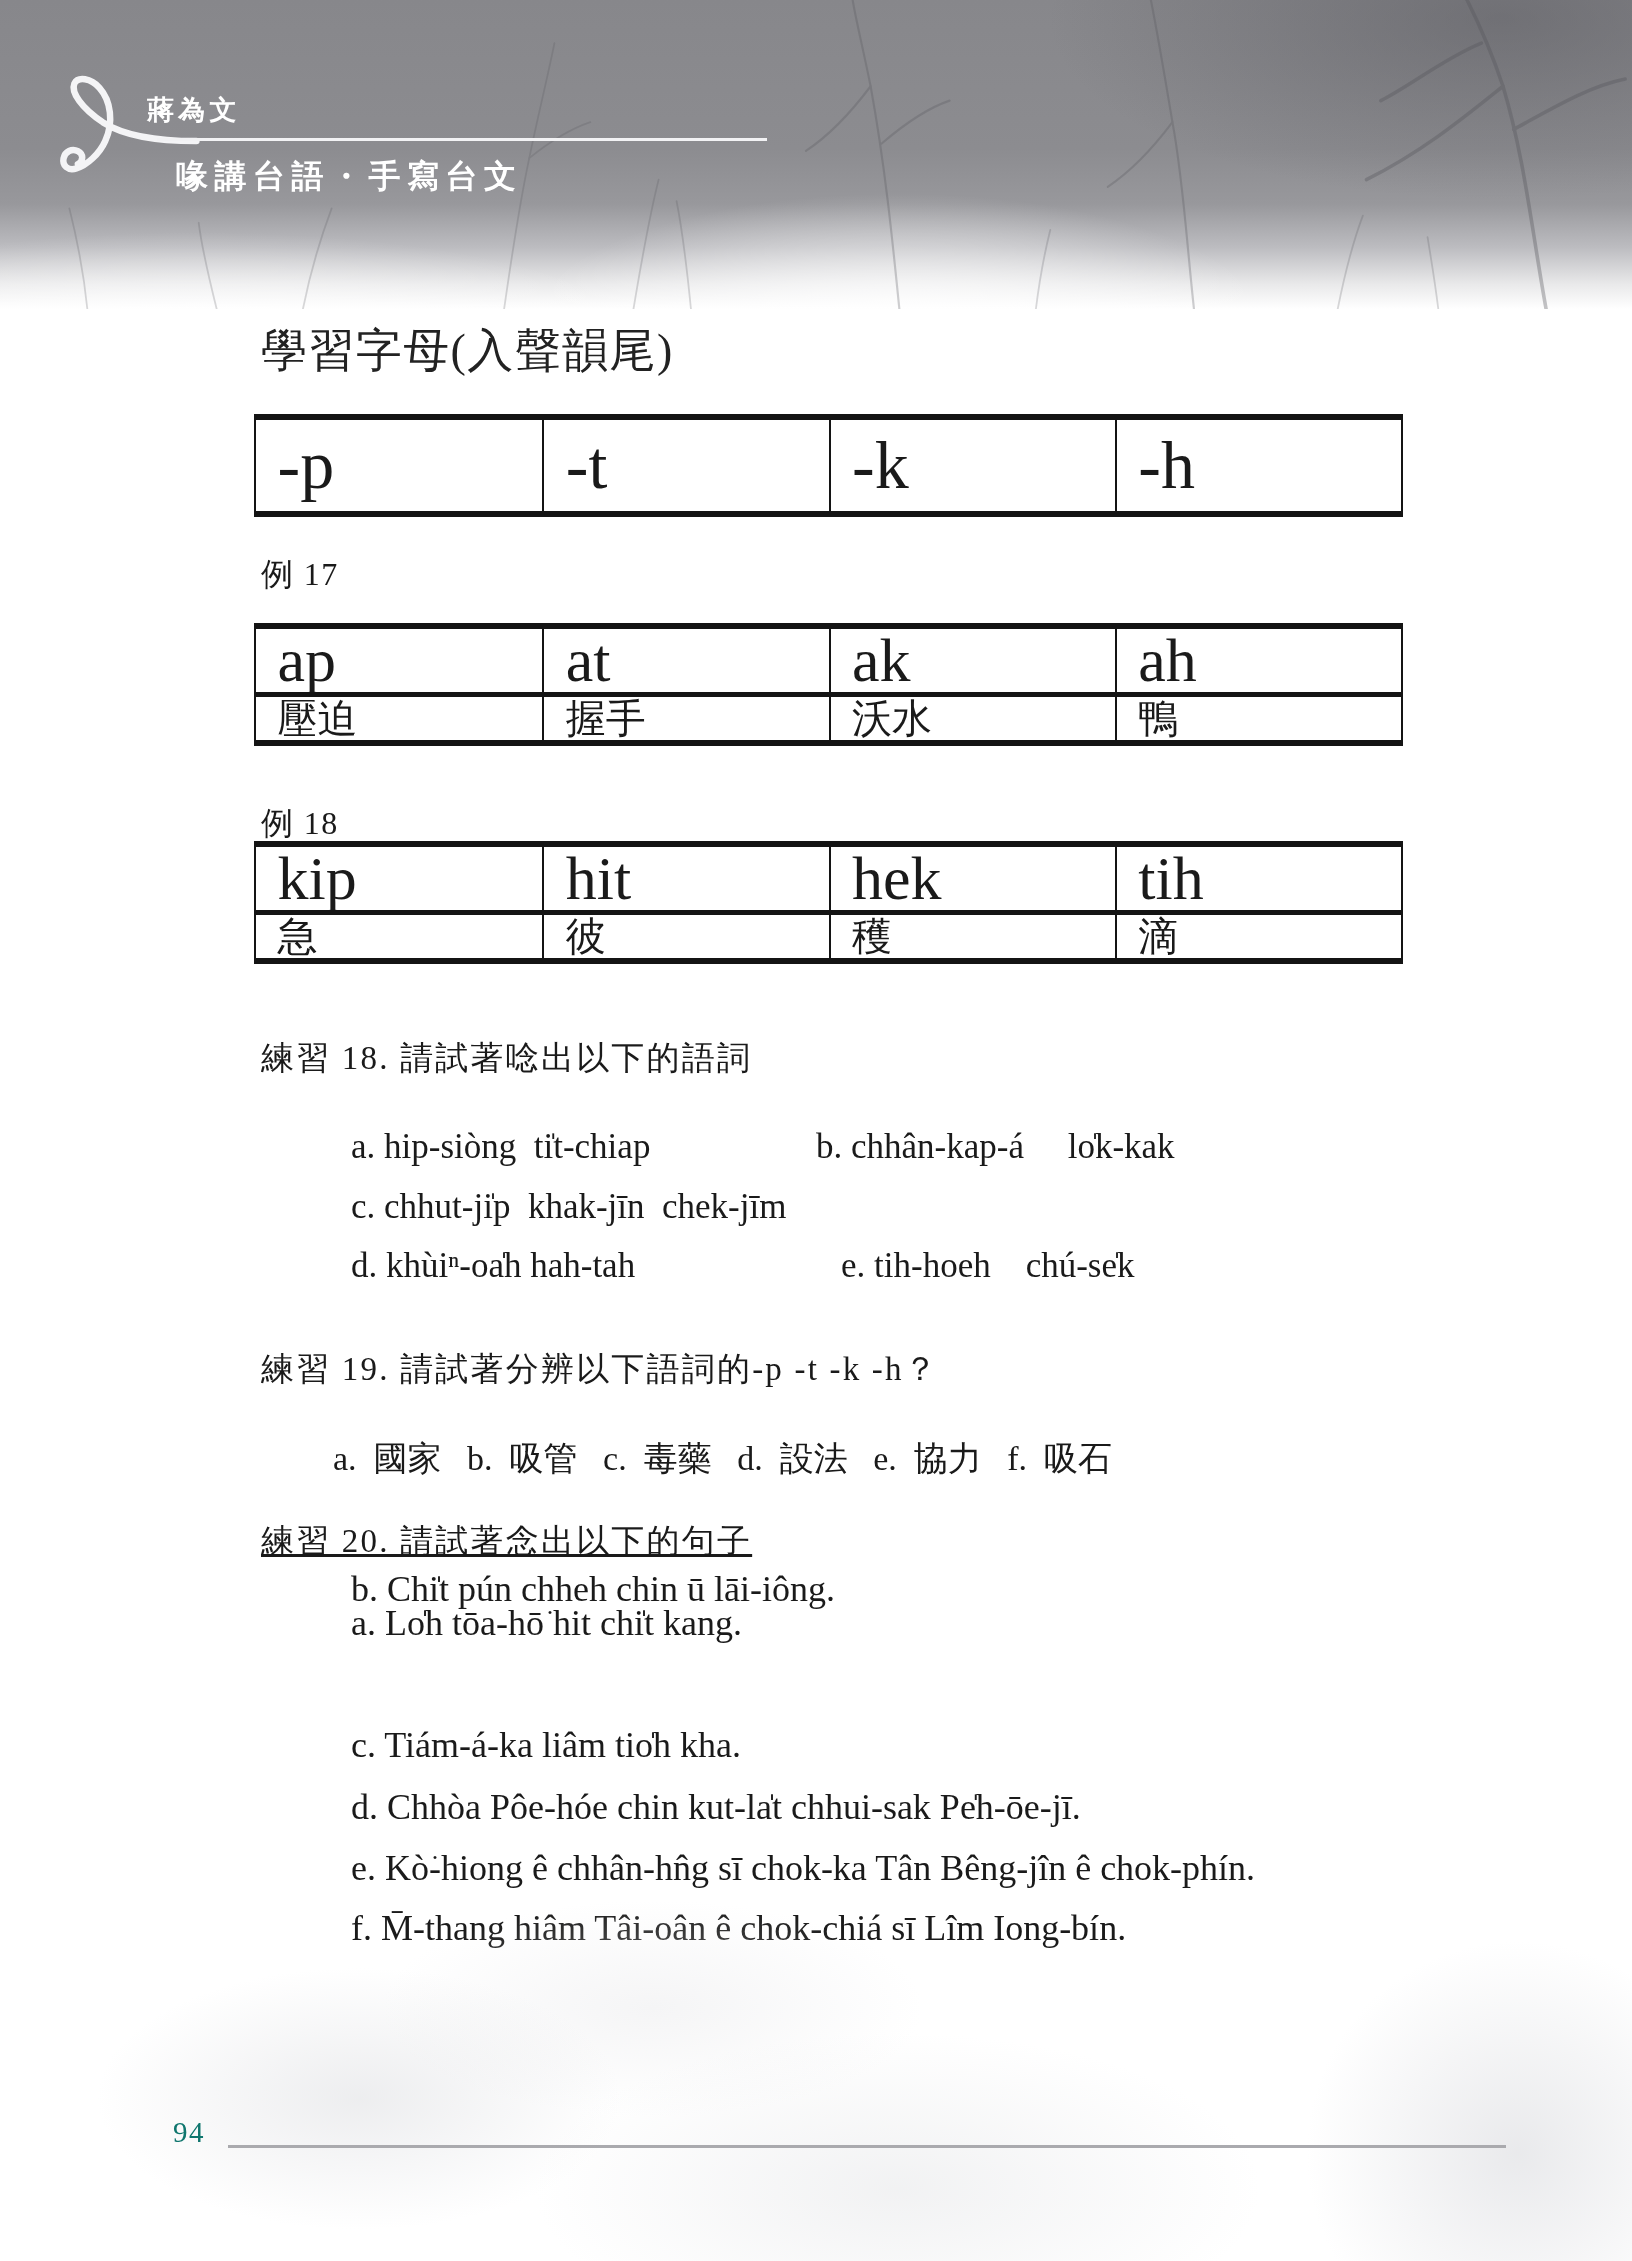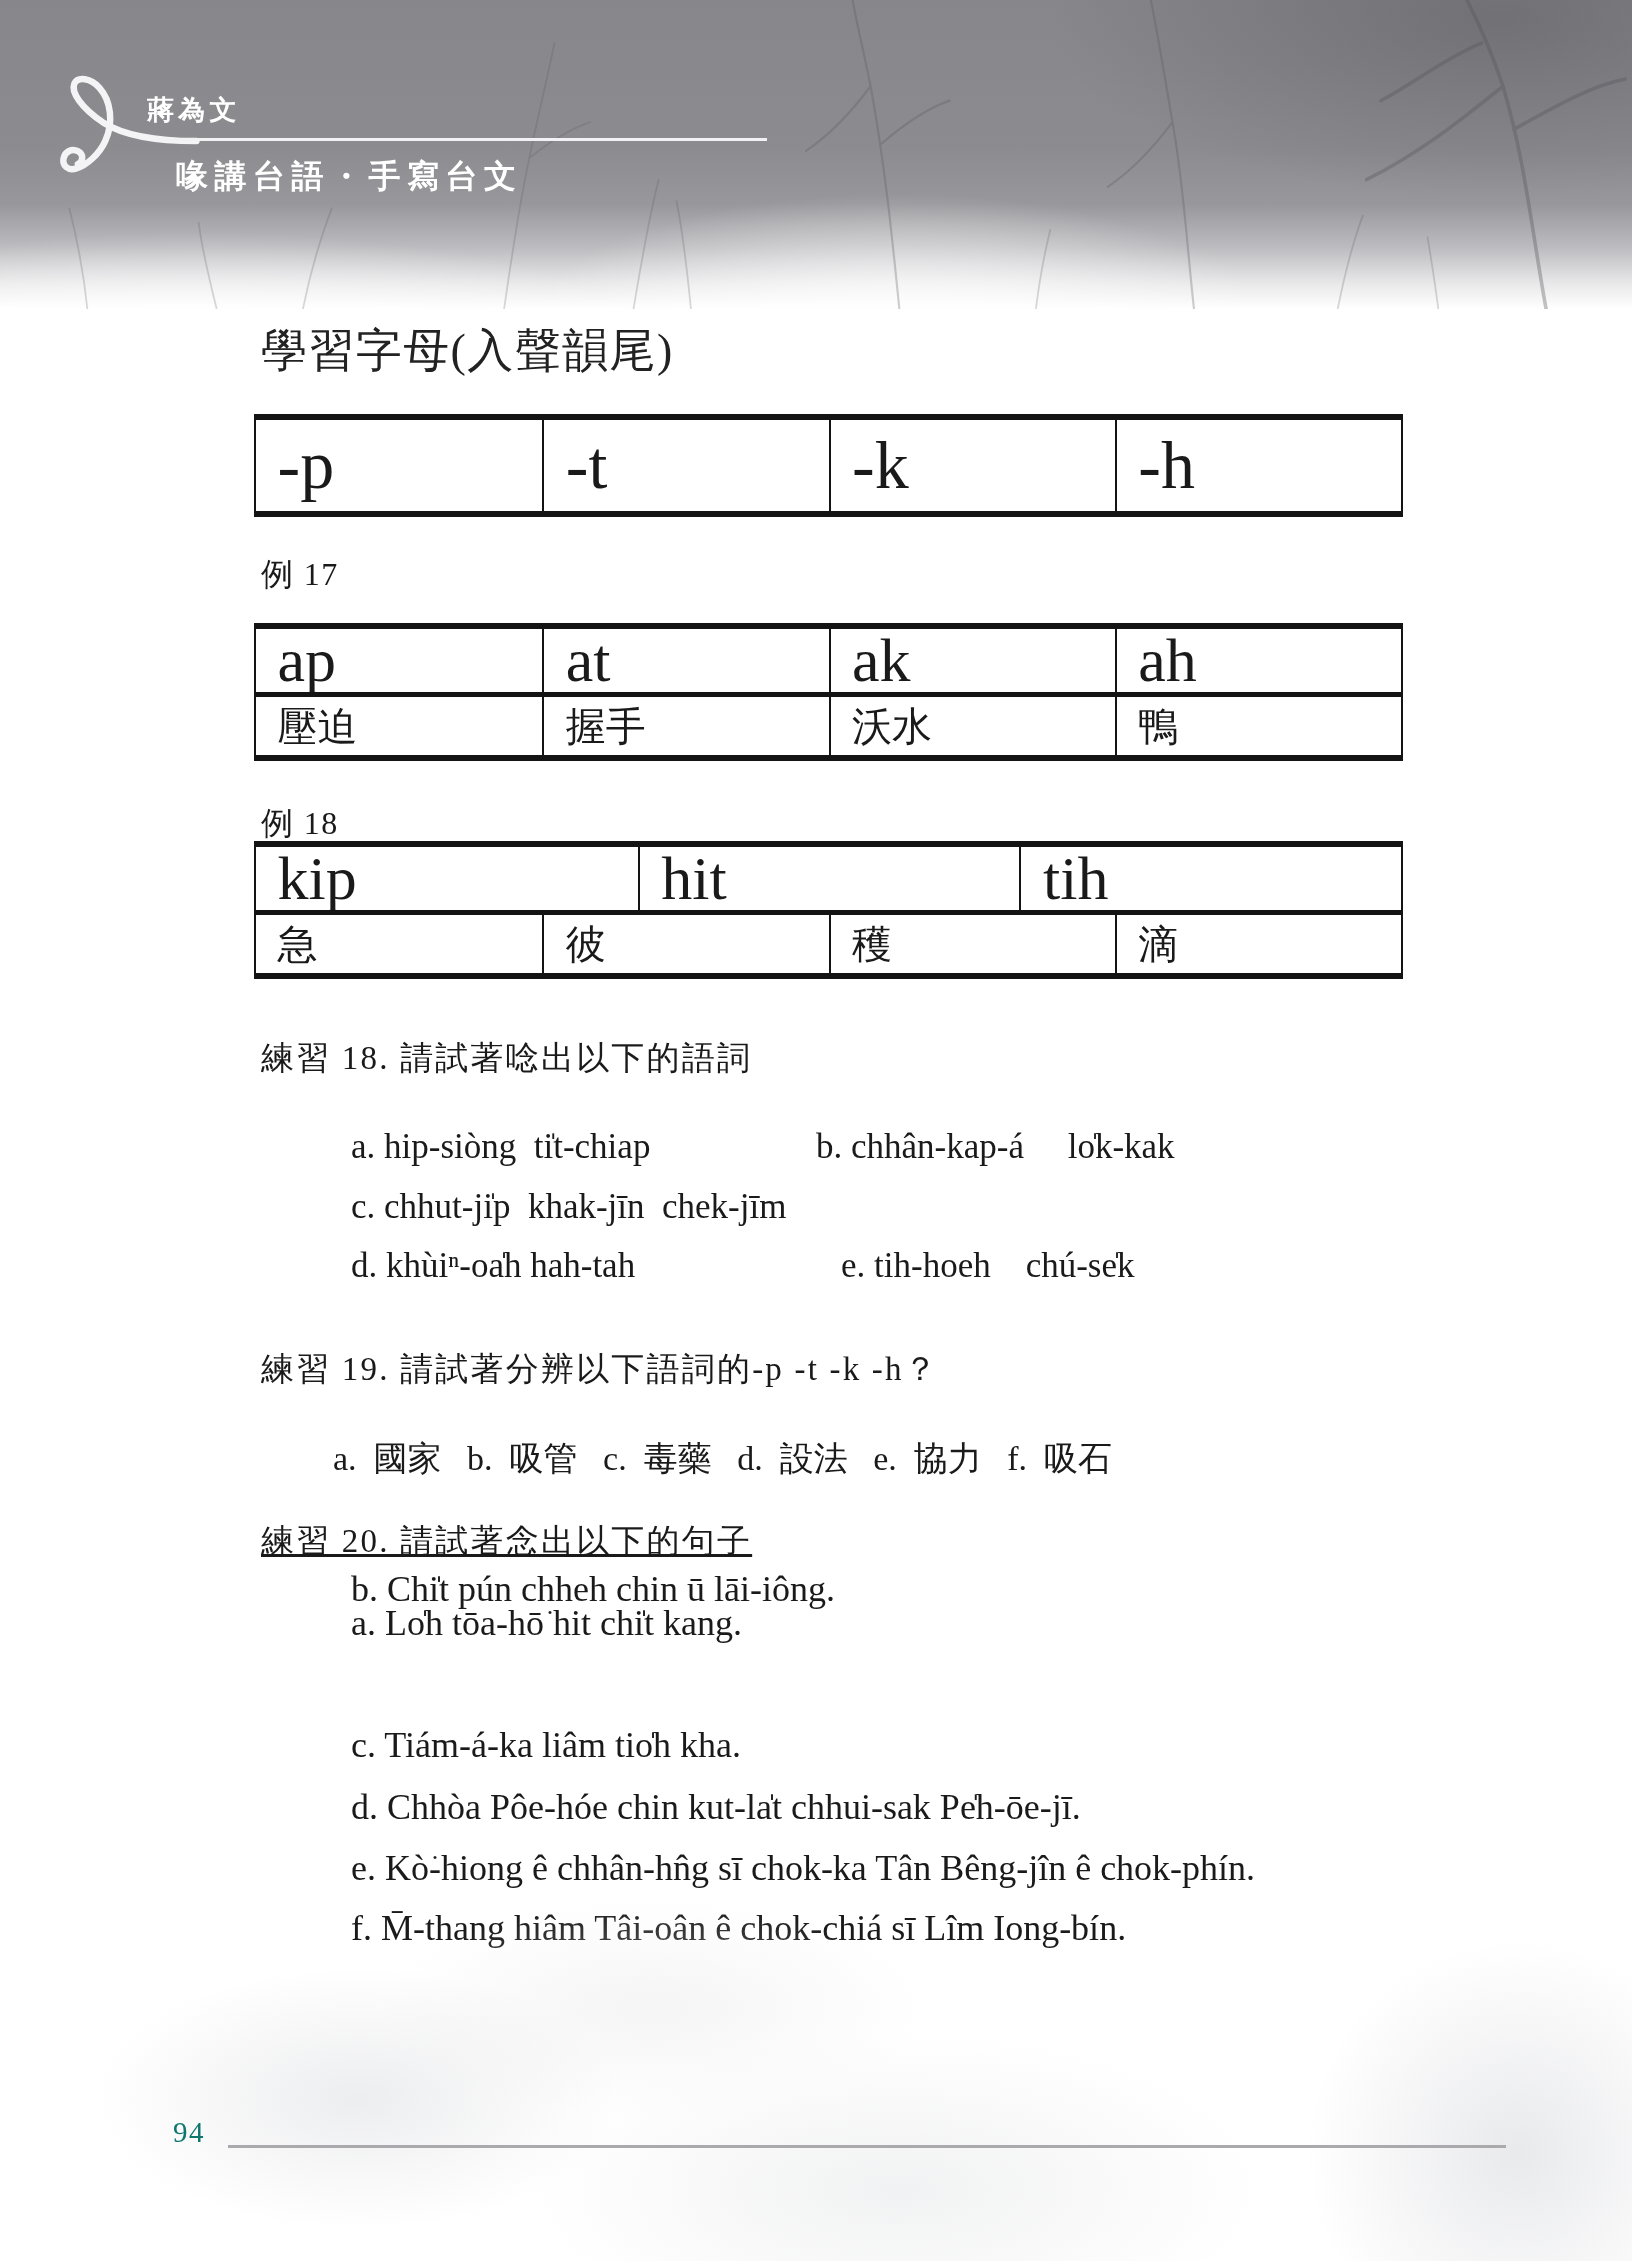--- a/index.html
+++ b/index.html
@@ -56,21 +56,21 @@
     box-sizing:border-box;
     display:flex;align-items:center;
     padding-left:21.6px;
     overflow:hidden;
   }
   .tbl-cell + .tbl-cell{border-left:2.2px solid #141414;}
   .tbl-coda{top:414px;}
   .tbl-coda .tbl-cell{height:91px;font-size:68px;}
   .tbl-ex{height:auto;}
   .tbl-ex .row-syll .tbl-cell{height:63px;font-size:62px;}
-  .tbl-ex .row-cjk  .tbl-cell{height:58px;font-size:40px;}
+  .tbl-ex .row-cjk  .tbl-cell{height:43px;font-size:40px;}
   .tbl-ex17{top:623px;}
   .tbl-ex18{top:841px;}
 
   .ex-label{position:absolute;left:261px;font-size:32px;letter-spacing:1.4px;}
   .lbl-17{top:553px;}
   .lbl-18{top:802px;}
 
   .exercise-heading{
     position:absolute;left:261px;
     font-size:33px;letter-spacing:2.2px;white-space:pre-wrap;
@@ -185,20 +185,21 @@
       <div class="tbl-cell">沃水</div>
       <div class="tbl-cell">鴨</div>
     </div>
   </div>
 
   <div class="ex-label lbl-18">例 18</div>
   <div class="tbl tbl-ex tbl-ex18">
     <div class="tbl-row row-syll">
       <div class="tbl-cell">kip</div>
       <div class="tbl-cell">hit</div>
+      <div class="tbl-cell">hek</div>
       <div class="tbl-cell">tih</div>
     </div>
     <div class="tbl-row row-cjk">
       <div class="tbl-cell">急</div>
       <div class="tbl-cell">彼</div>
       <div class="tbl-cell">穫</div>
       <div class="tbl-cell">滴</div>
     </div>
   </div>
 

